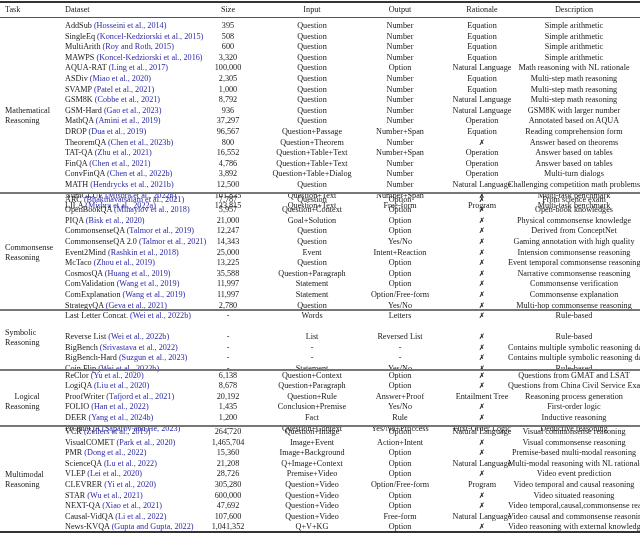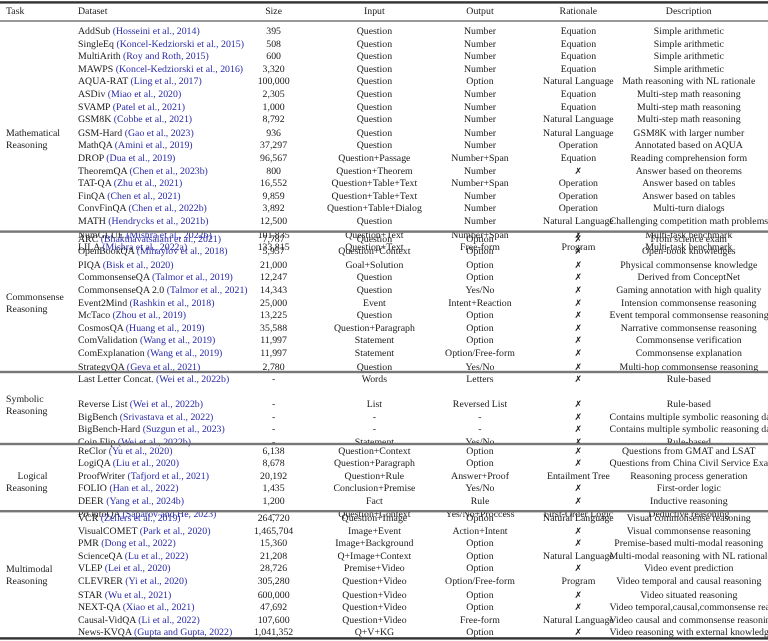--- a/index.html
+++ b/index.html
@@ -137,21 +137,21 @@
     <div class="row" style="top: 148.2px;">
       <div class="c c-ds"><span>TAT-QA</span> <span class="cite">(Zhu et al., 2021)</span></div>
       <div class="c c-size">16,552</div>
       <div class="c c-in">Question+Table+Text</div>
       <div class="c c-out">Number+Span</div>
       <div class="c c-rat">Operation</div>
       <div class="c c-desc">Answer based on tables</div>
     </div>
     <div class="row" style="top: 158.8px;">
       <div class="c c-ds"><span>FinQA</span> <span class="cite">(Chen et al., 2021)</span></div>
-      <div class="c c-size">9,859</div>
+      <div class="c c-size">4,786</div>
       <div class="c c-in">Question+Table+Text</div>
       <div class="c c-out">Number</div>
       <div class="c c-rat">Operation</div>
       <div class="c c-desc">Answer based on tables</div>
     </div>
     <div class="row" style="top: 169.4px; padding-left: 39px;">
       <div class="c c-ds"><span>ConvFinQA</span> <span class="cite">(Chen et al., 2022b)</span></div>
       <div class="c c-size">3,892</div>
       <div class="c c-in">Question+Table+Dialog</div>
       <div class="c c-out">Number</div>

